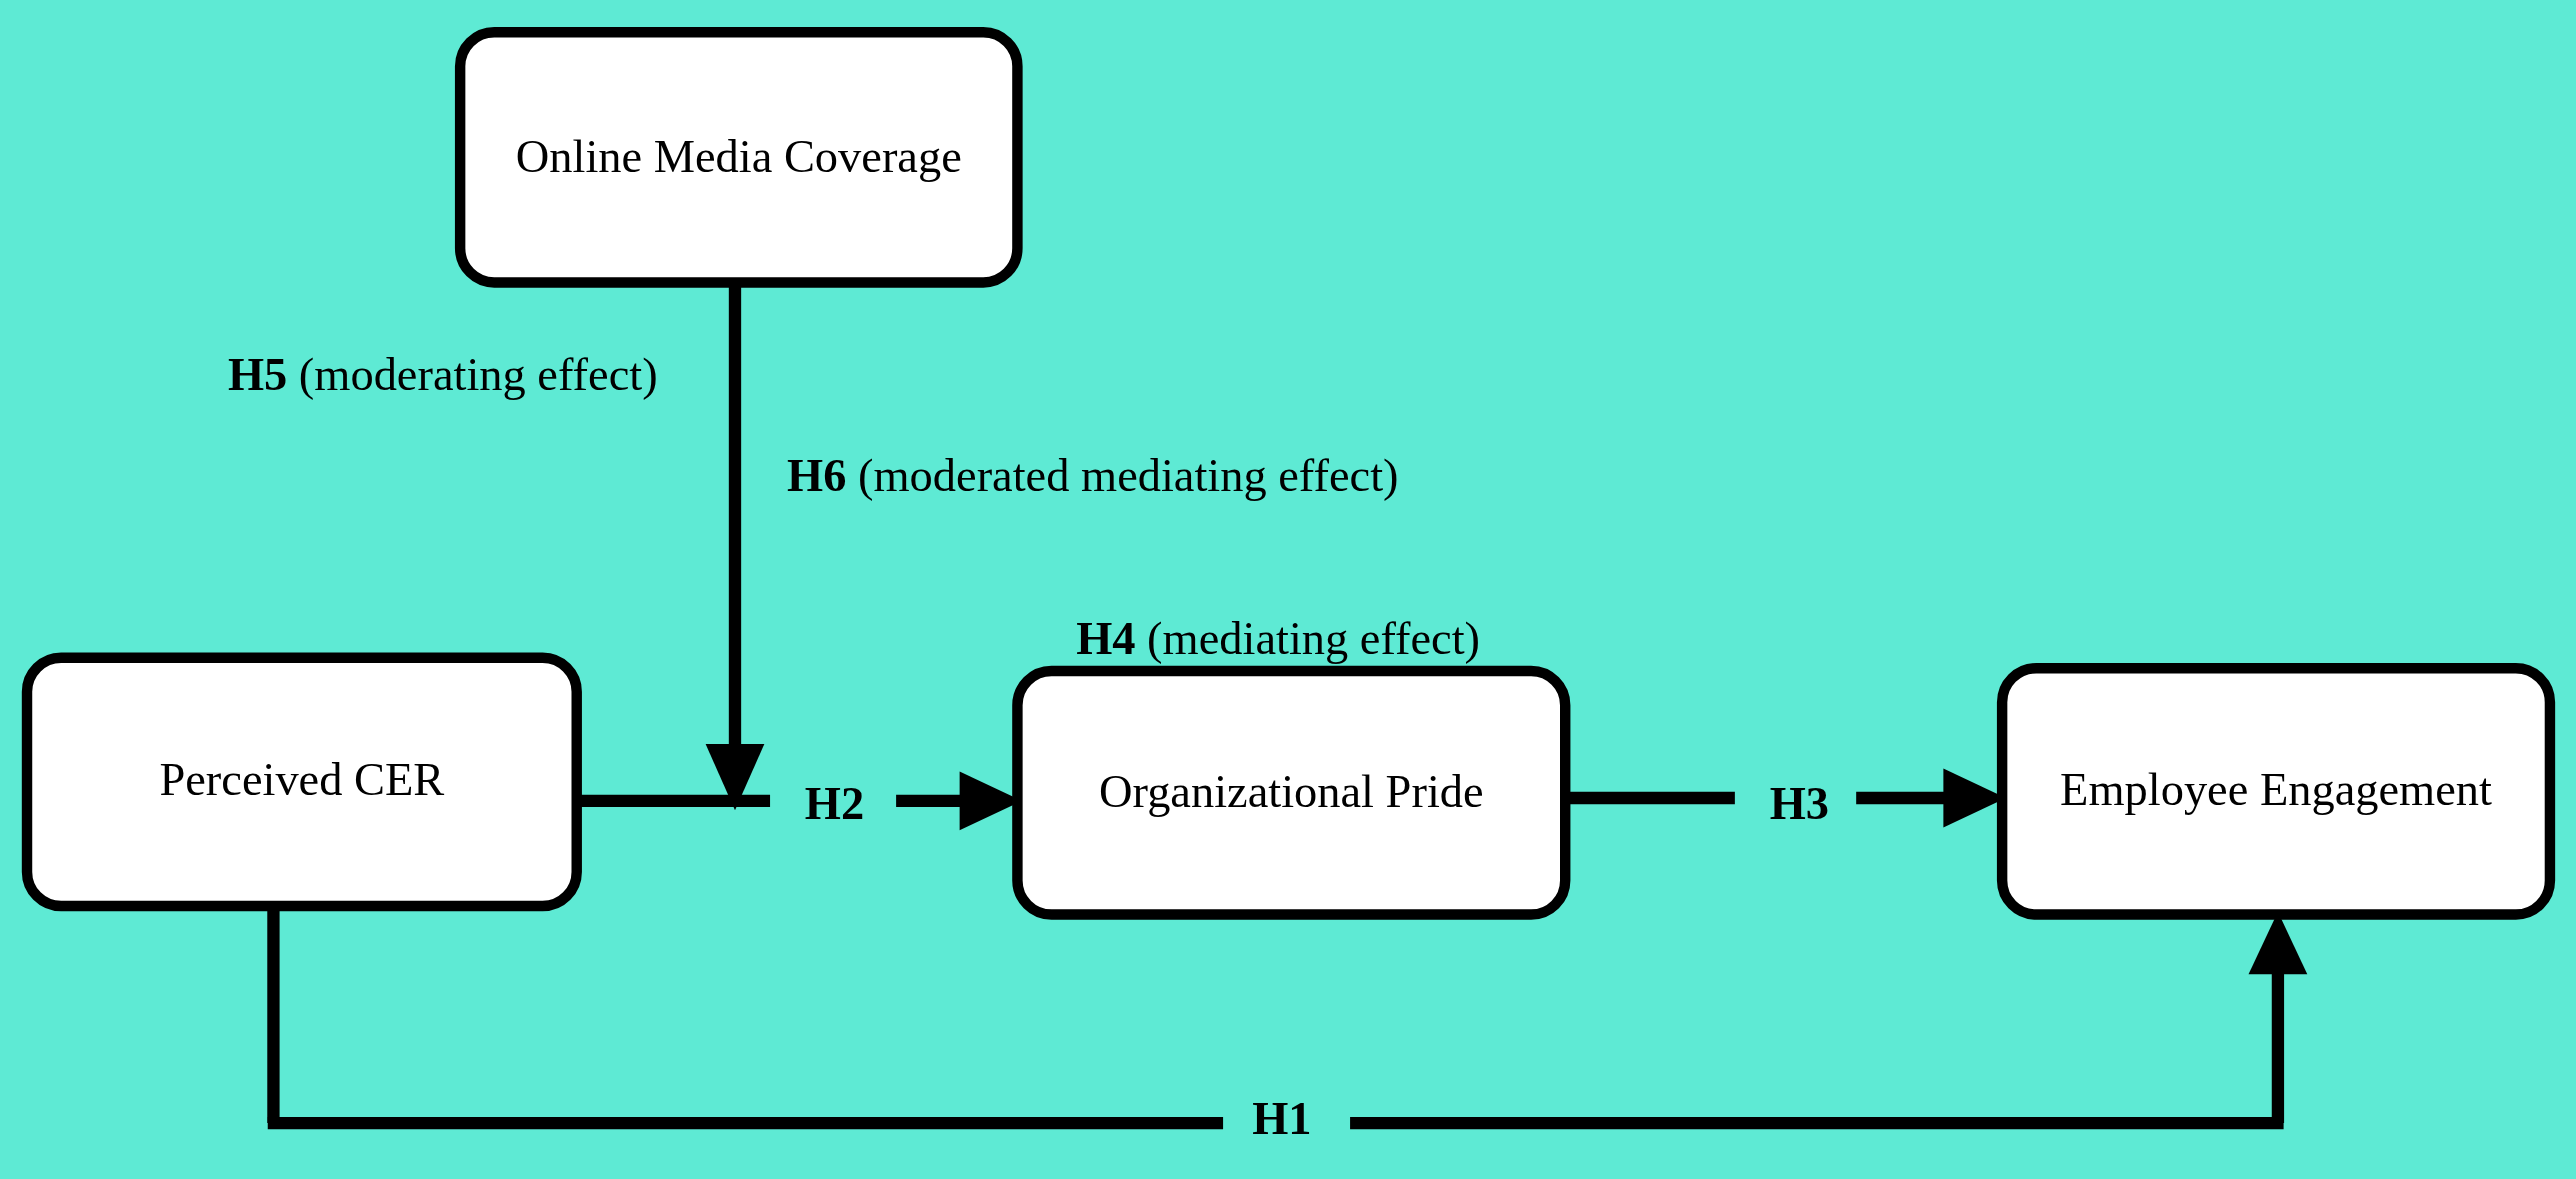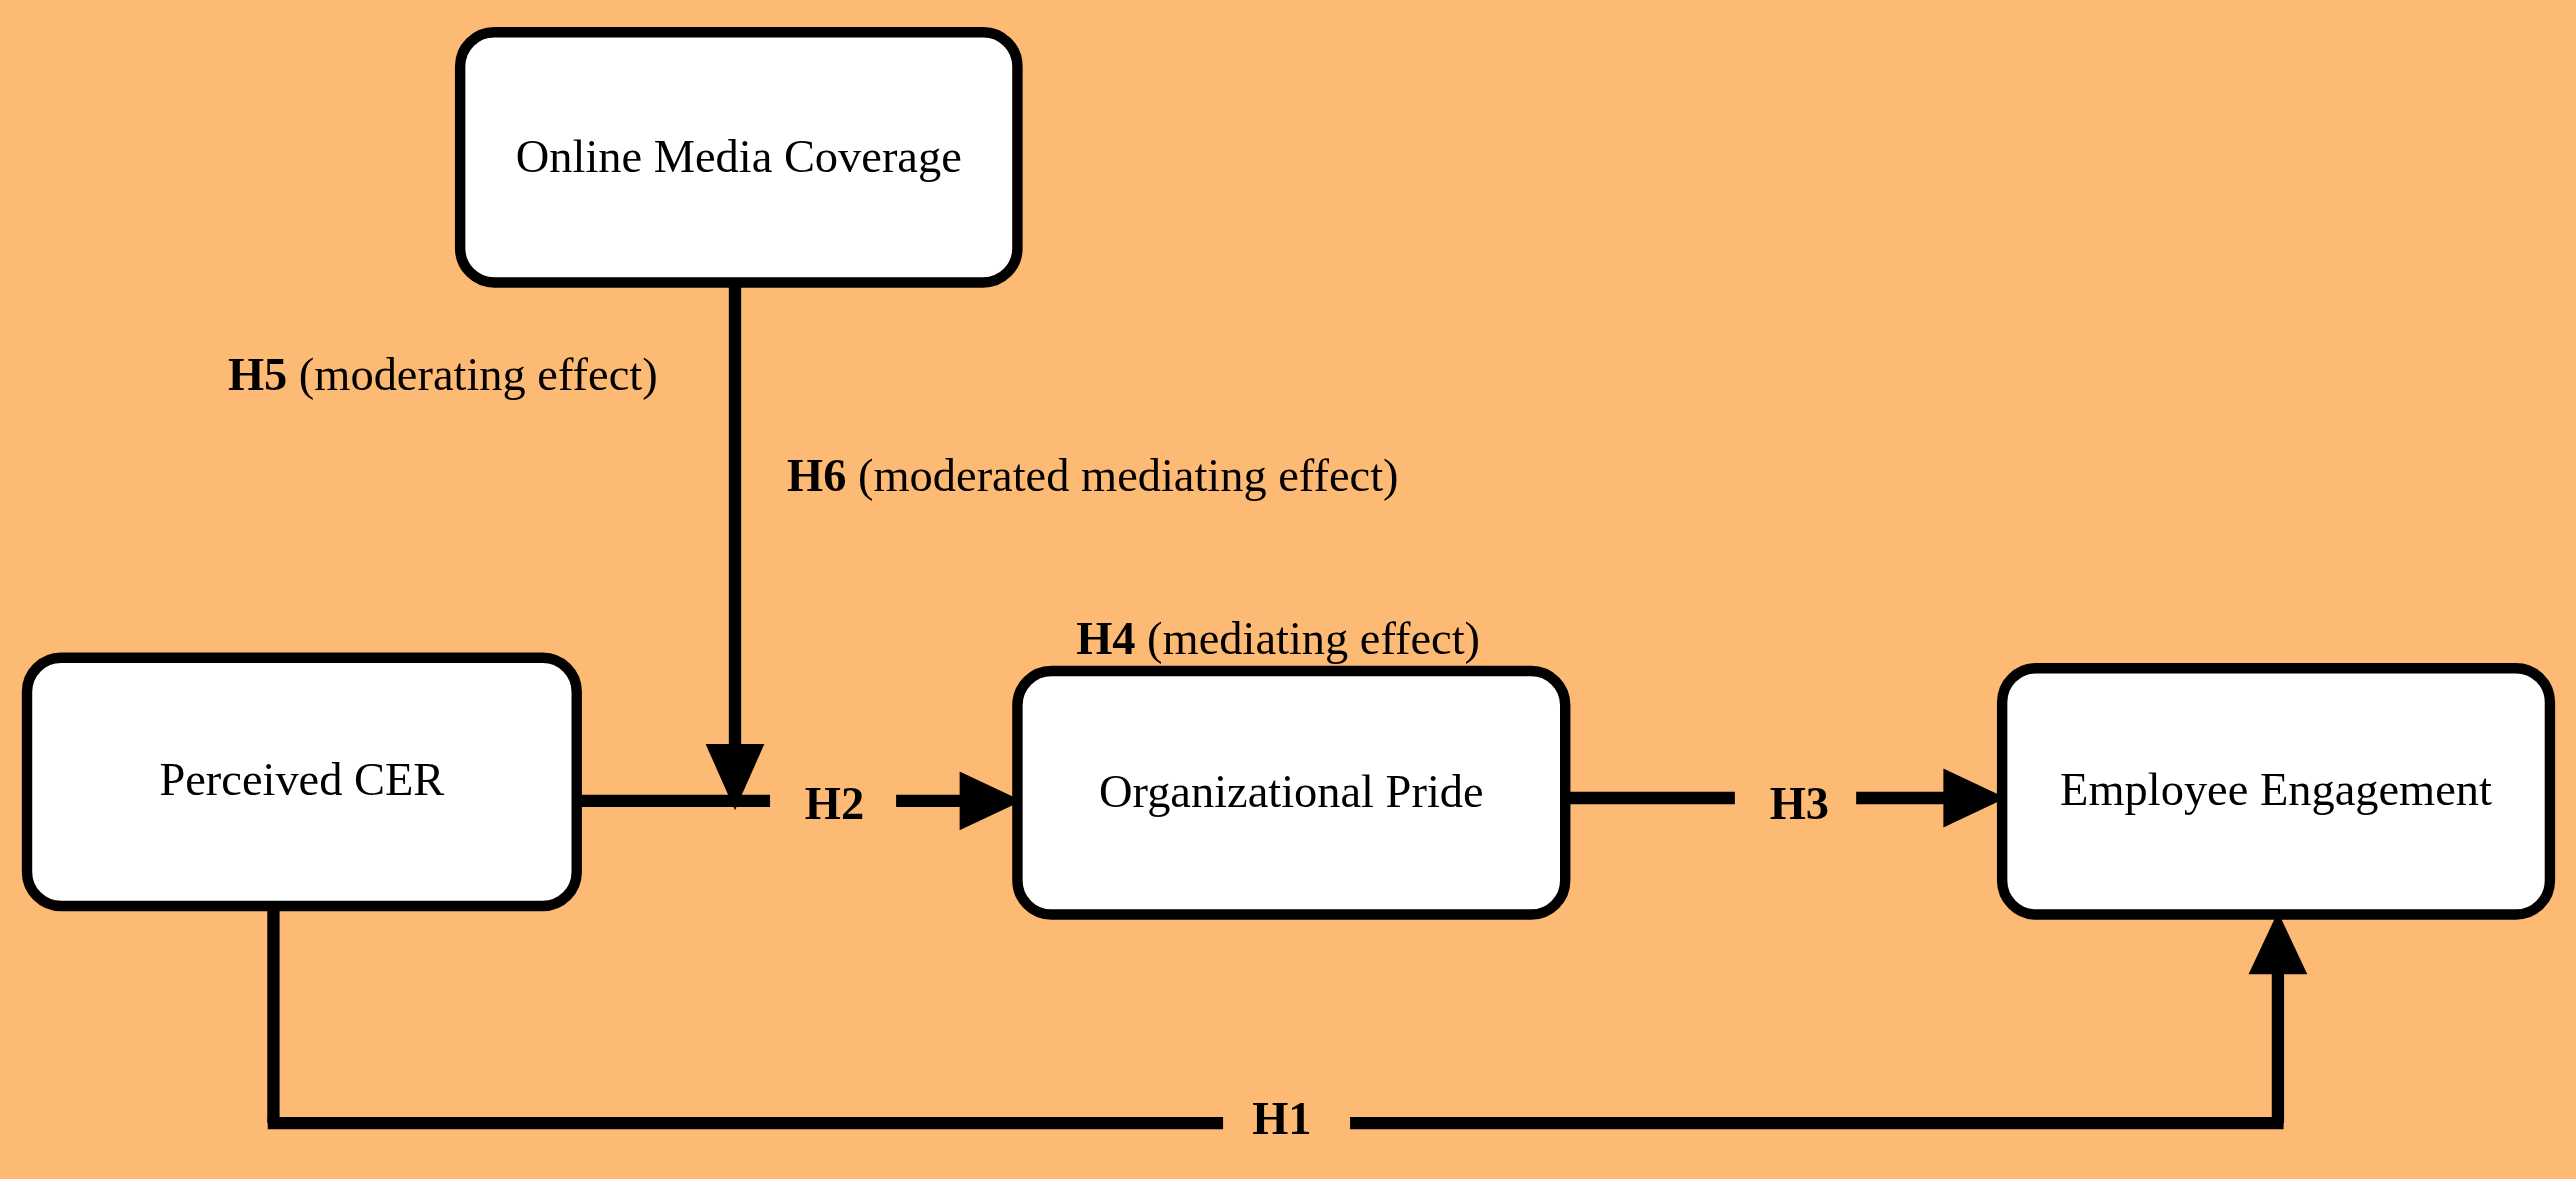--- a/index.html
+++ b/index.html
@@ -7,21 +7,21 @@
     padding: 0;
     background: #ffffff;
   }
   body {
     font-family: "Liberation Serif", "DejaVu Serif", serif;
   }
   #diagram-root {
     position: relative;
     width: 2576px;
     height: 1179px;
-    background: #fdba74;
+    background: #5eead4;
     overflow: hidden;
   }
   #diagram-svg {
     display: block;
     width: 2576px;
     height: 1179px;
   }
   .node-box {
     fill: #ffffff;
     stroke: #000000;

